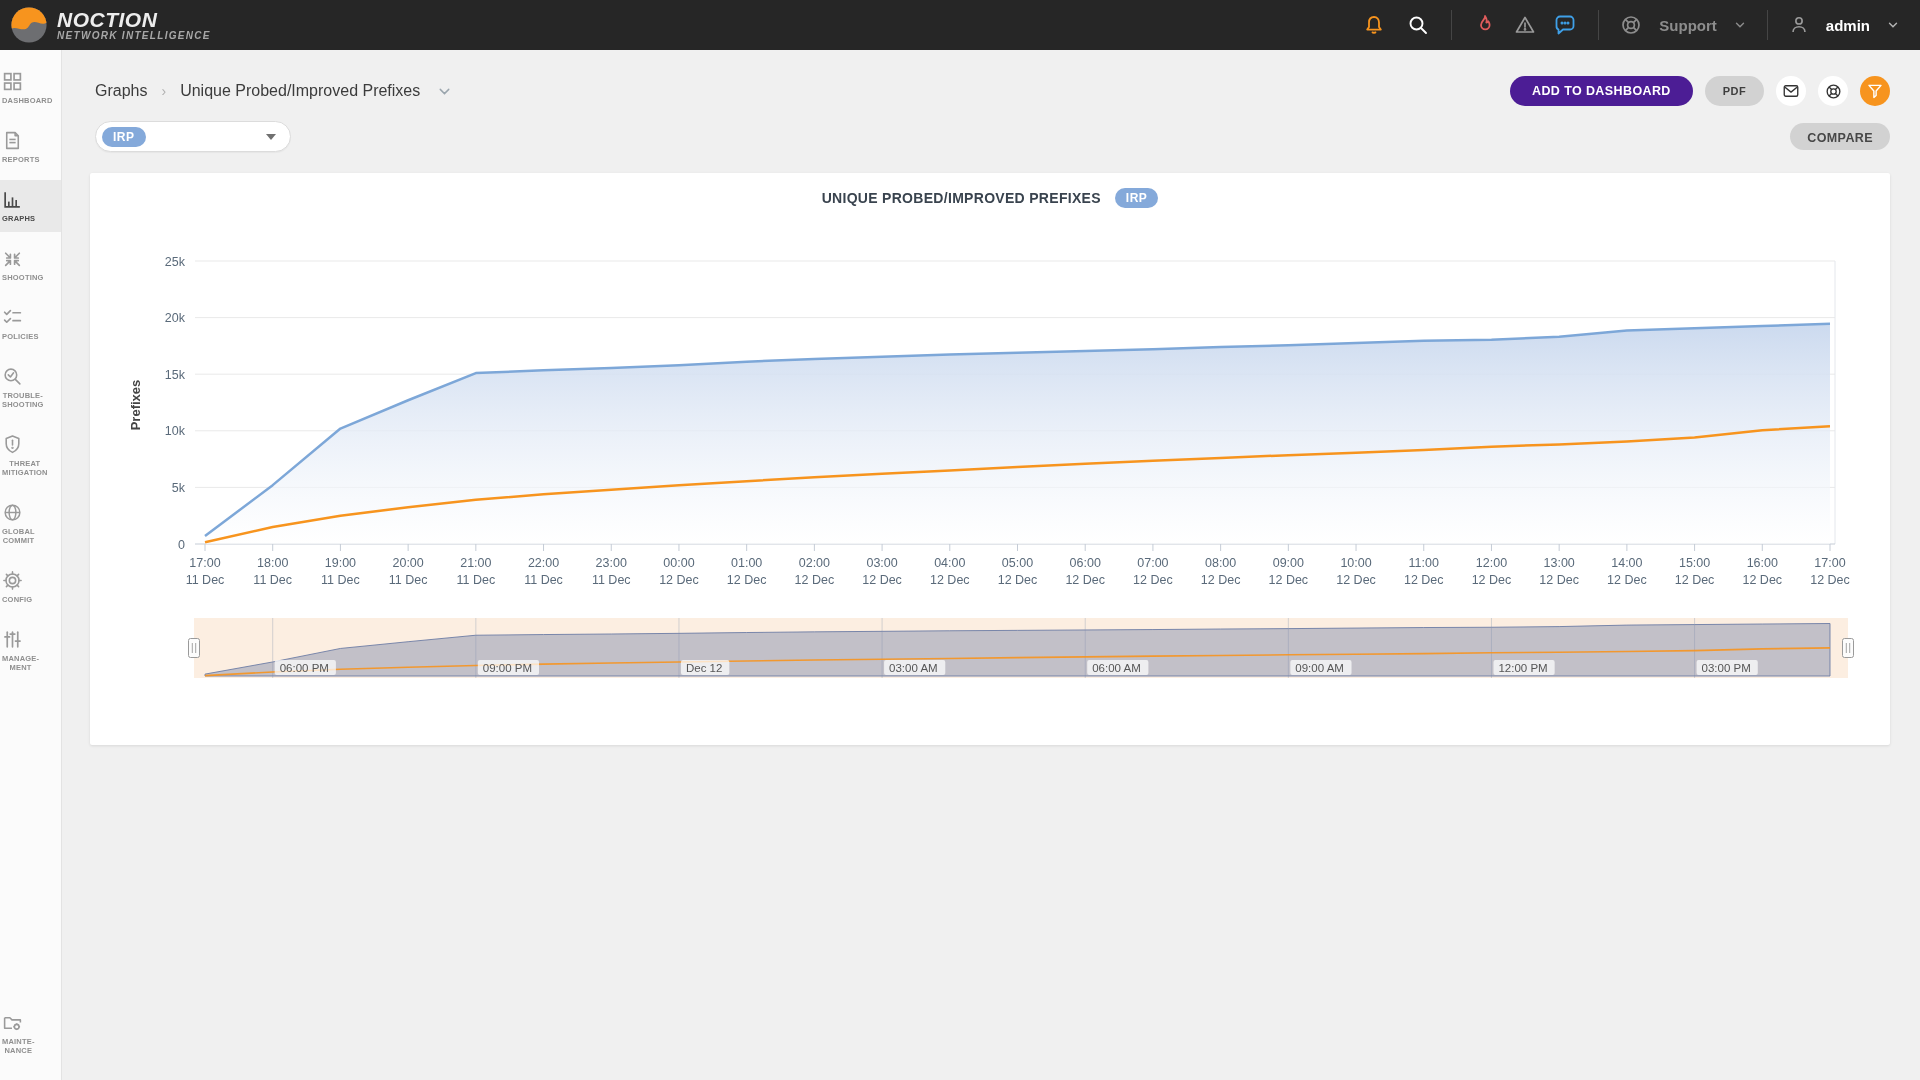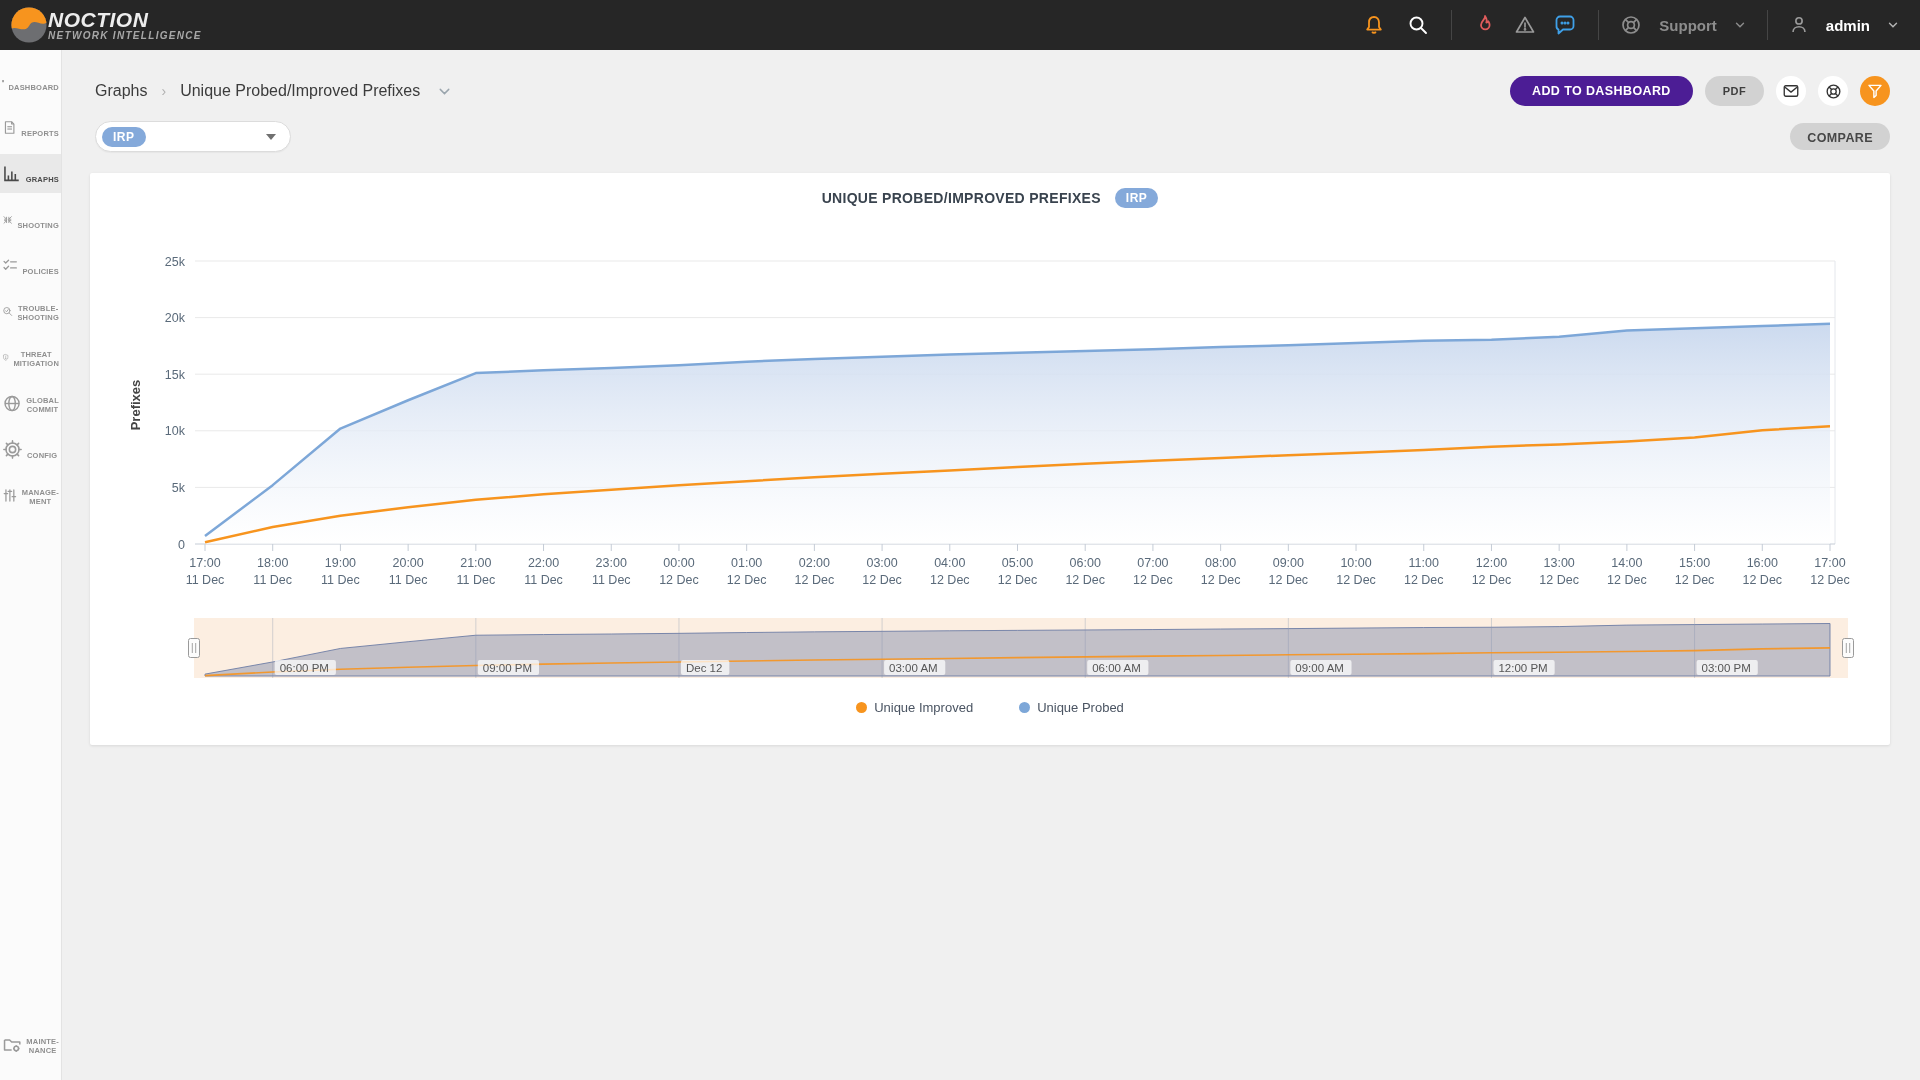--- a/index.html
+++ b/index.html
@@ -2,37 +2,37 @@
 <html><head>
 <meta charset="utf-8">
 <style>
   * { margin:0; padding:0; box-sizing:border-box; }
   html,body { width:1920px; height:1080px; overflow:hidden; background:#f0f0f0;
               font-family:"Liberation Sans", sans-serif; }
 
   
   .topbar { position:fixed; top:0; left:0; width:1920px; height:50px; background:#262626;
             display:flex; align-items:center; z-index:50; }
-  .brand { display:flex; align-items:center; margin-left:10px;justify-content:flex-end; }
+  .brand { display:flex; align-items:center; gap:9px; margin-left:10px;justify-content:flex-end; }
   .brand-text .name { font-size:21px; font-weight:bold; font-style:italic; color:#ededed; letter-spacing:.5px; line-height:20px;}
   .brand-text .tagline { font-size:10px; font-style:italic; font-weight:bold; color:#a8a8a8; letter-spacing:1.3px; }
   .top-right { margin-left:auto; display:flex; align-items:center; padding-right:20px; }
   .tb-icon { width:26px; height:26px; display:flex; align-items:center; justify-content:center; cursor:pointer; }
   .tb-div { width:1px; height:30px; background:#454545; margin:0 20px; }
   .tb-group { display:flex; align-items:center; gap:16px; cursor:pointer; }
   .tb-label { font-size:15px; font-weight:bold; color:#8d8d8d; }
   .tb-label.light { color:#ffffff; }
   .gap18 { margin-left:18px; }
   .gap14 { margin-left:14px; }
 
   
   .sidebar { position:fixed; top:50px; left:0; width:62px; height:1030px; background:#fbfbfb;
              border-right:1px solid #e3e3e3; display:flex; flex-direction:column; align-items:stretch;
              padding-top:12px; z-index:40; }
-  .side-item { display:flex; flex-direction:row; align-items:flex-end; gap:4px; padding:9px 2px;
+  .side-item { display:flex; flex-direction:column; align-items:flex-start; gap:4px; padding:9px 2px;
                margin-bottom:7px; cursor:pointer; }
   .side-item .side-label { font-size:7.5px; font-weight:bold; color:#8f8f8f; text-align:center;
                letter-spacing:.2px; white-space:pre-line; line-height:9px; }
   .side-item svg { stroke:#9a9a9a; }
   .side-item.active { background:#e9e9e9; }
   .side-item.active .side-label { color:#4a4a4a; }
   .side-item.active svg { stroke:#4a4a4a; }
   .side-spacer { flex:1; }
 
   
@@ -439,24 +439,14 @@
           <rect x="98.5" y="465.5" width="11" height="19" rx="2" fill="#fcfcfc" stroke="#9a9a9a" stroke-width="1"></rect>
           <line x1="102.3" y1="470" x2="102.3" y2="480" stroke="#9a9a9a" stroke-width="0.9"></line>
           <line x1="105.7" y1="470" x2="105.7" y2="480" stroke="#9a9a9a" stroke-width="0.9"></line>
         </g>
         <g cursor="ew-resize">
           <rect x="1752.5" y="465.5" width="11" height="19" rx="2" fill="#fcfcfc" stroke="#9a9a9a" stroke-width="1"></rect>
           <line x1="1756.3" y1="470" x2="1756.3" y2="480" stroke="#9a9a9a" stroke-width="0.9"></line>
           <line x1="1759.7" y1="470" x2="1759.7" y2="480" stroke="#9a9a9a" stroke-width="0.9"></line>
         </g>
       </svg>
-    <div class="legend" id="legend">
-        <div class="legend-item">
-          <span class="legend-dot" style="background: rgb(247, 148, 30);"></span>
-          <span class="legend-label">Unique Improved</span>
-        </div>
-        <div class="legend-item">
-          <span class="legend-dot" style="background: rgb(125, 167, 216);"></span>
-          <span class="legend-label">Unique Probed</span>
-        </div>
-      </div>
   </div>
 </div>
 
 </body></html>

